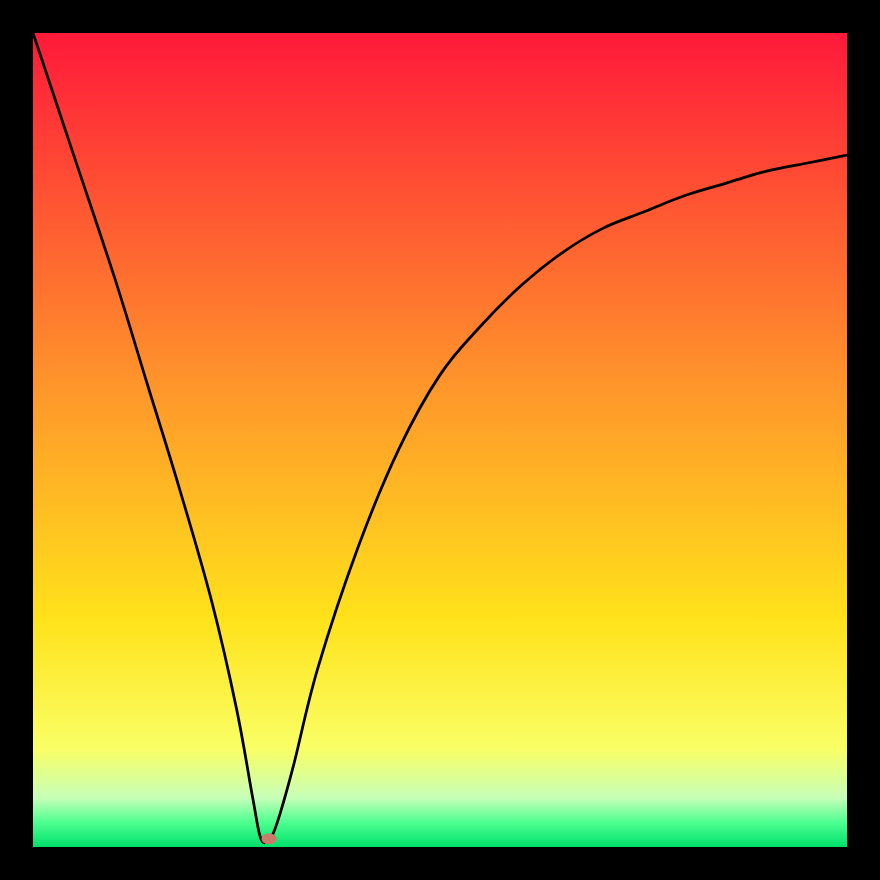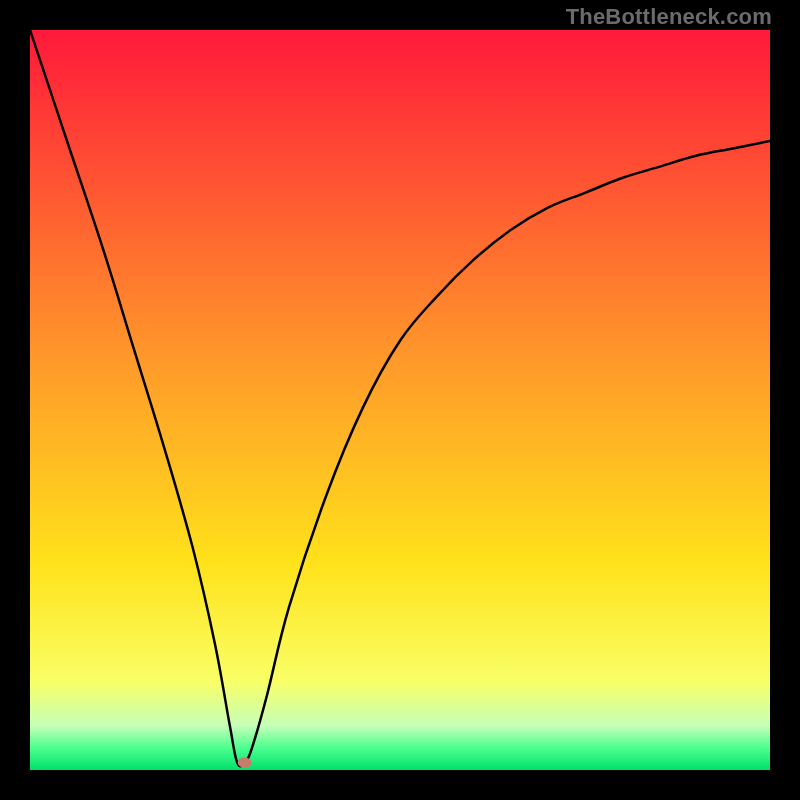--- a/index.html
+++ b/index.html
@@ -42,21 +42,20 @@
     color: #6b6b6b;
     font-size: 22px;
     font-weight: 600;
     letter-spacing: 0.2px;
   }
 </style>
 </head>
 <body>
 
 <div class="frame">
-  <div class="watermark">TheBottleneck.com</div>
   <div class="plot">
     <svg class="gradient" viewBox="0 0 740 740" preserveAspectRatio="none">
       <defs>
         <linearGradient id="bg-grad" x1="0" y1="0" x2="0" y2="1">
             <stop offset="0%" stop-color="#ff193a"></stop>
             <stop offset="45%" stop-color="#ff9a2a"></stop>
             <stop offset="72%" stop-color="#ffe21a"></stop>
             <stop offset="88%" stop-color="#f9ff66"></stop>
             <stop offset="94%" stop-color="#c6ffb8"></stop>
             <stop offset="97%" stop-color="#4dff90"></stop>

